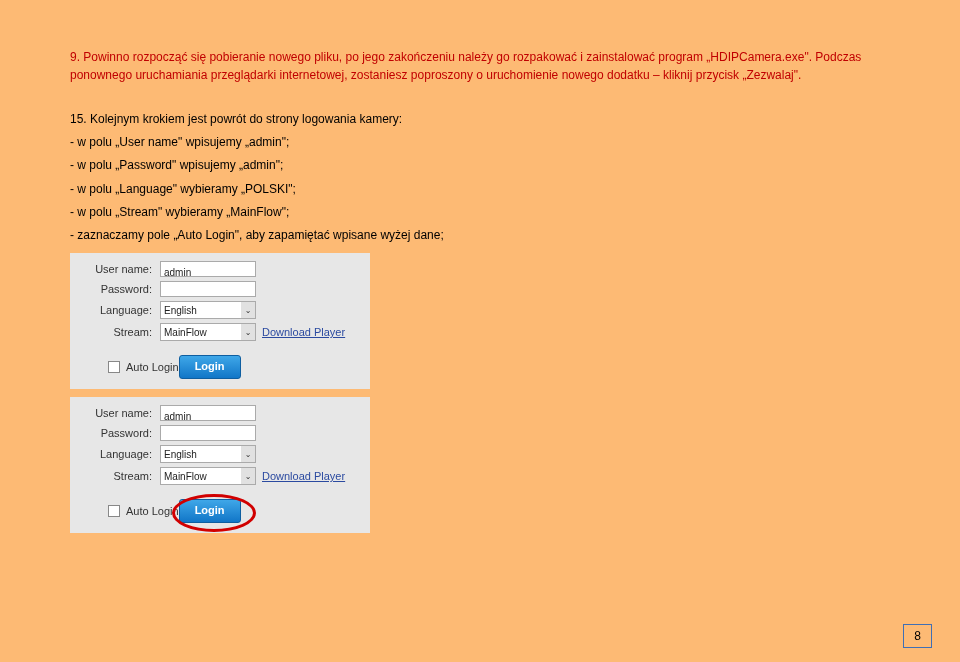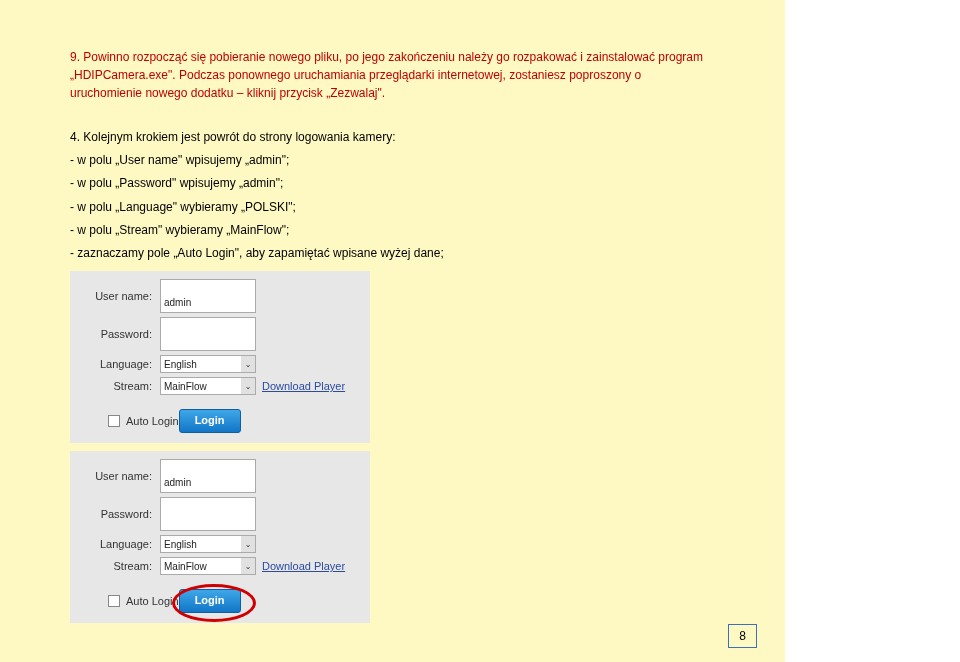--- a/index.html
+++ b/index.html
@@ -3,26 +3,26 @@
 <meta charset="utf-8">
 <style>
   body {
     margin: 0;
     padding: 0;
     font-family: "Arial", "Helvetica", sans-serif;
     background: #fff;
     color: #000;
   }
   .page {
-    width: 785px;
+    width: 960px;
     height: 662px;
     box-sizing: border-box;
     padding: 48px 70px 20px 70px;
     position: relative;
-    background: #fef9c3;
+    background: #fdba74;
   }
   .body-text {
     font-size: 12px;
     line-height: 1.5;
     margin: 0 0 10px 0;
   }
   .red { color: #c00000; }
   .step-text {
     font-size: 12px;
     line-height: 1.6;
@@ -53,21 +53,21 @@
     padding-right: 8px;
     color: #333;
     font-size: 11px;
   }
   .login-input {
     width: 96px;
     height: 16px;
     font-size: 10px;
     border: 1px solid #aaa;
     background: #fff;
-    padding: 16px 3px;
+    padding: 4px 3px;
     box-sizing: border-box;
     line-height: 14px;
   }
   .login-select-wrap {
     width: 96px;
     height: 18px;
     background: #fff;
     border: 1px solid #aaa;
     box-sizing: border-box;
     display: flex;
@@ -144,21 +144,21 @@
     color: #000;
   }
 </style>
 </head>
 <body>
 
 <div class="page">
 
   <p class="body-text red">9. Powinno rozpocząć się pobieranie nowego pliku, po jego zakończeniu należy go rozpakować i zainstalować program „HDIPCamera.exe". Podczas ponownego uruchamiania przeglądarki internetowej, zostaniesz poproszony o uruchomienie nowego dodatku – kliknij przycisk „Zezwalaj".</p>
 
-  <p class="step-text gap-lg">4. Kolejnym krokiem jest powrót do strony logowania kamery:</p>
+  <p class="step-text gap-lg">15. Kolejnym krokiem jest powrót do strony logowania kamery:</p>
   <p class="step-text">- w polu „User name" wpisujemy „admin";</p>
   <p class="step-text">- w polu „Password" wpisujemy „admin";</p>
   <p class="step-text">- w polu „Language" wybieramy „POLSKI";</p>
   <p class="step-text">- w polu „Stream" wybieramy „MainFlow";</p>
   <p class="step-text">- zaznaczamy pole „Auto Login", aby zapamiętać wpisane wyżej dane;</p>
 
   <div class="login-box">
     <div class="login-row">
       <span class="login-label">User name:</span>
       <span class="login-input">admin</span>

